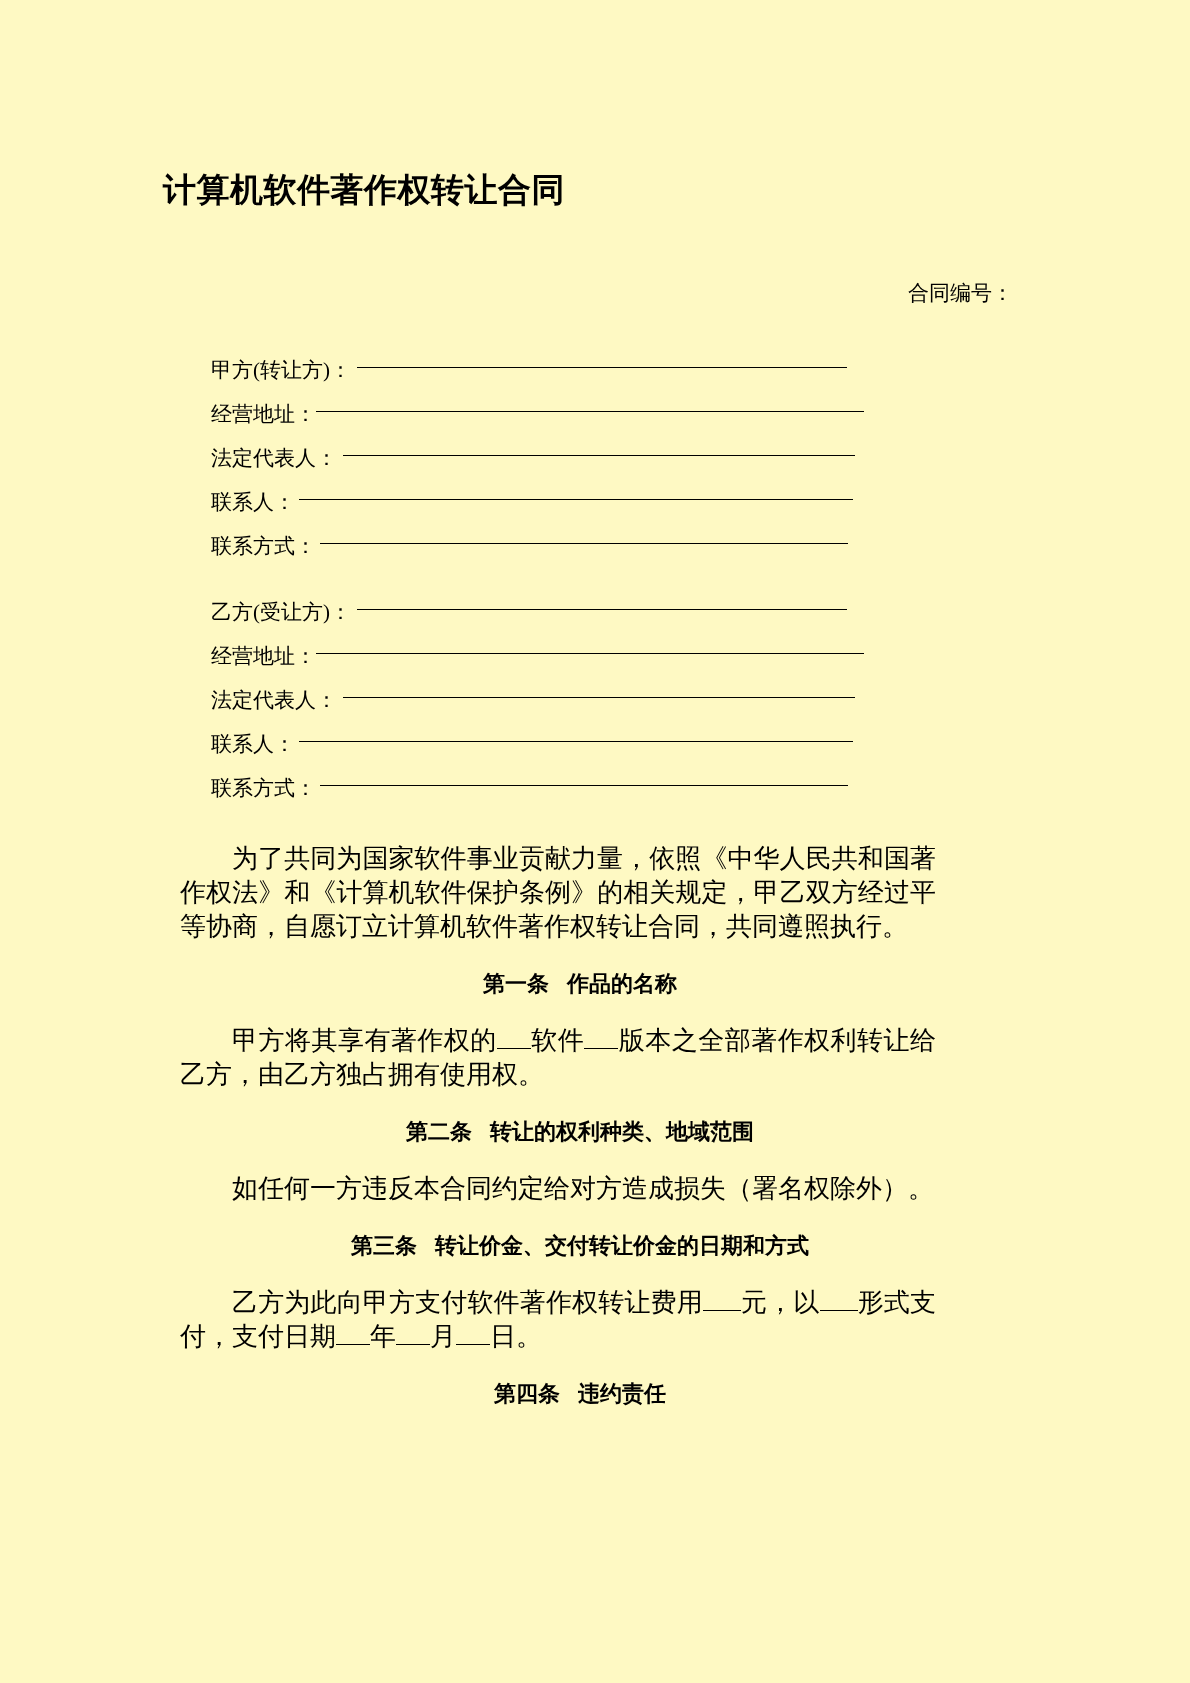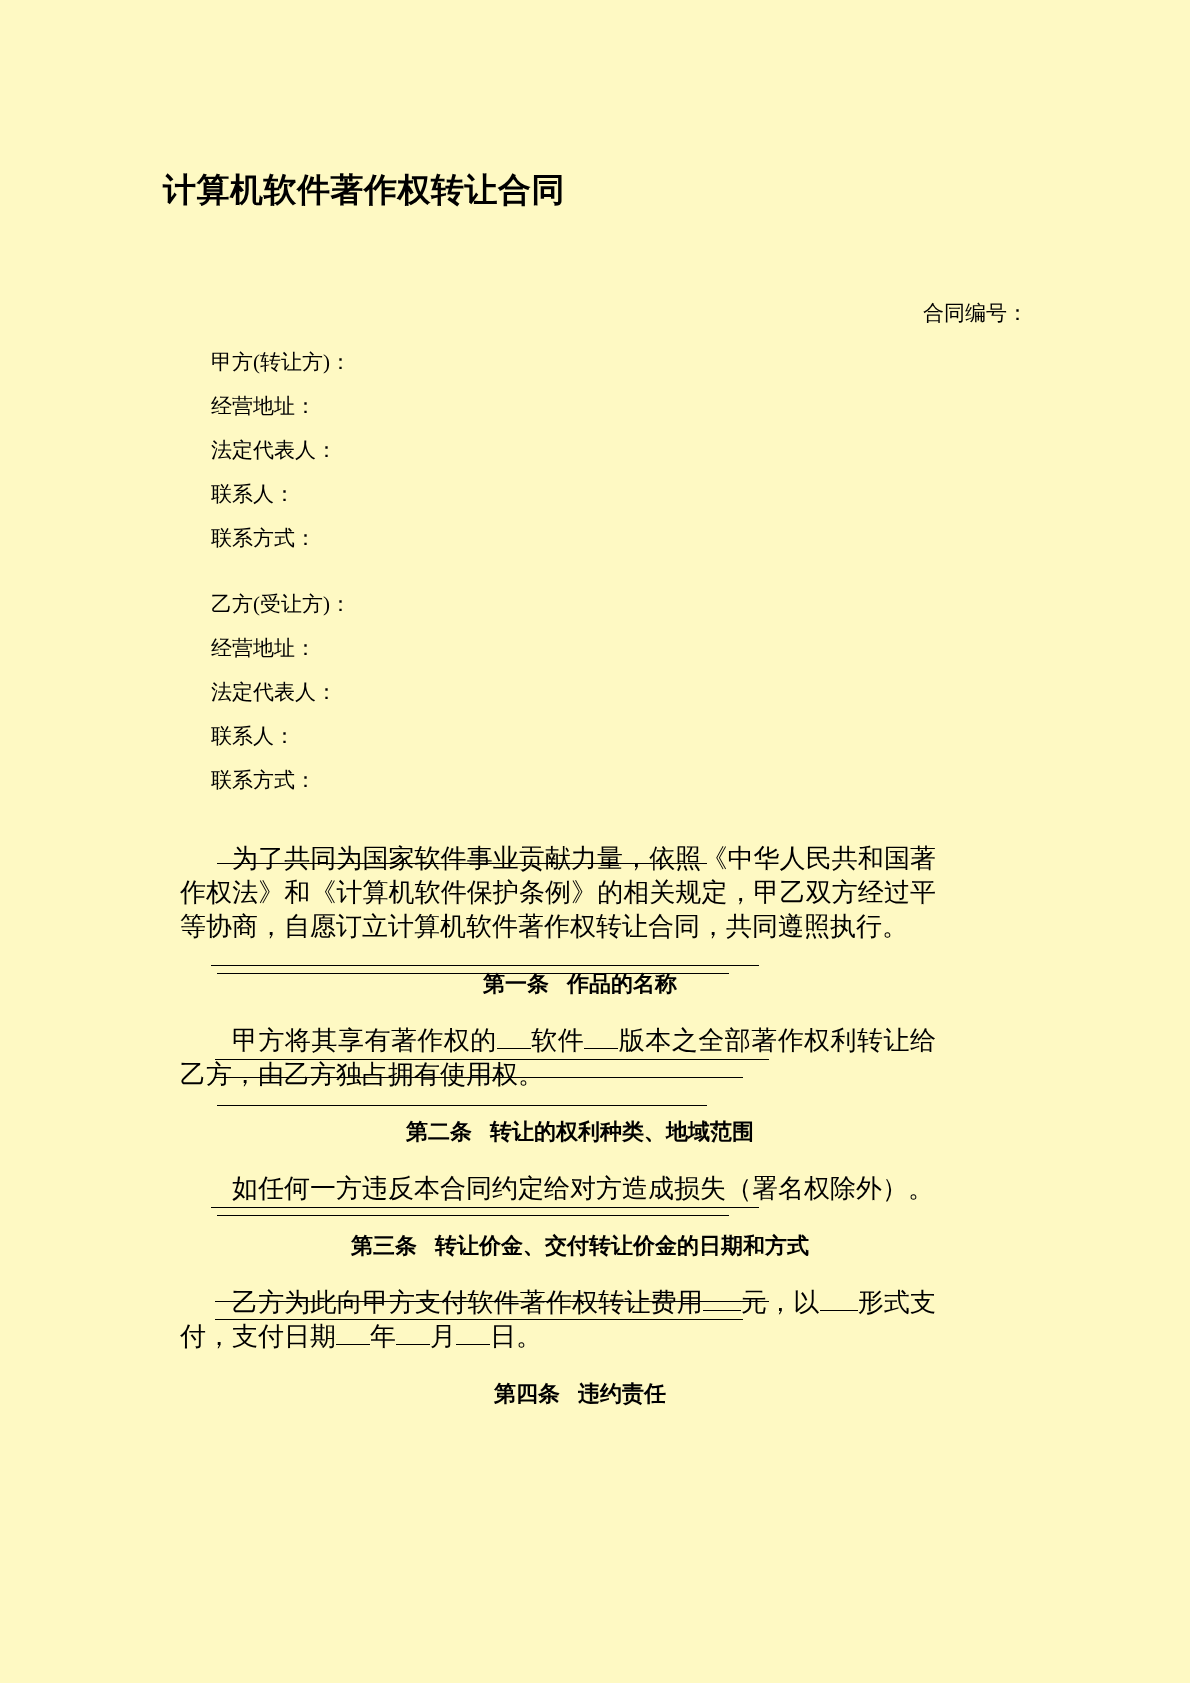--- a/index.html
+++ b/index.html
@@ -24,41 +24,39 @@
     left: 163px;
     top: 168px;
     font-size: 33px;
     font-weight: bold;
     letter-spacing: 0.5px;
     font-family: "Liberation Sans", "DejaVu Sans", sans-serif;
     white-space: nowrap;
   }
   .contract-no {
     position: absolute;
-    right: 162px;
+    right: 177px;
     top: 279px;
     font-size: 21px;
     font-family: "Liberation Serif", "DejaVu Serif", serif;
     white-space: nowrap;
-    margin-top: 20px;
   }
   .party-block {
     position: absolute;
     left: 211px;
     width: 750px;
   }
   .party-a { top: 348px; }
   .party-b { top: 590px; }
   .field-row {
     display: flex;
-    align-items: flex-start;
+    align-items: center;
     height: 44px;
     font-size: 21px;
     white-space: nowrap;
-    flex-direction: column;
   }
   .field-label {
     flex: 0 0 auto;
     font-family: "Liberation Serif", "DejaVu Serif", serif;
   }
   .field-rule {
     flex: 1 1 auto;
     border-bottom: 1.6px solid #000;
     height: 0;
     position: relative;

